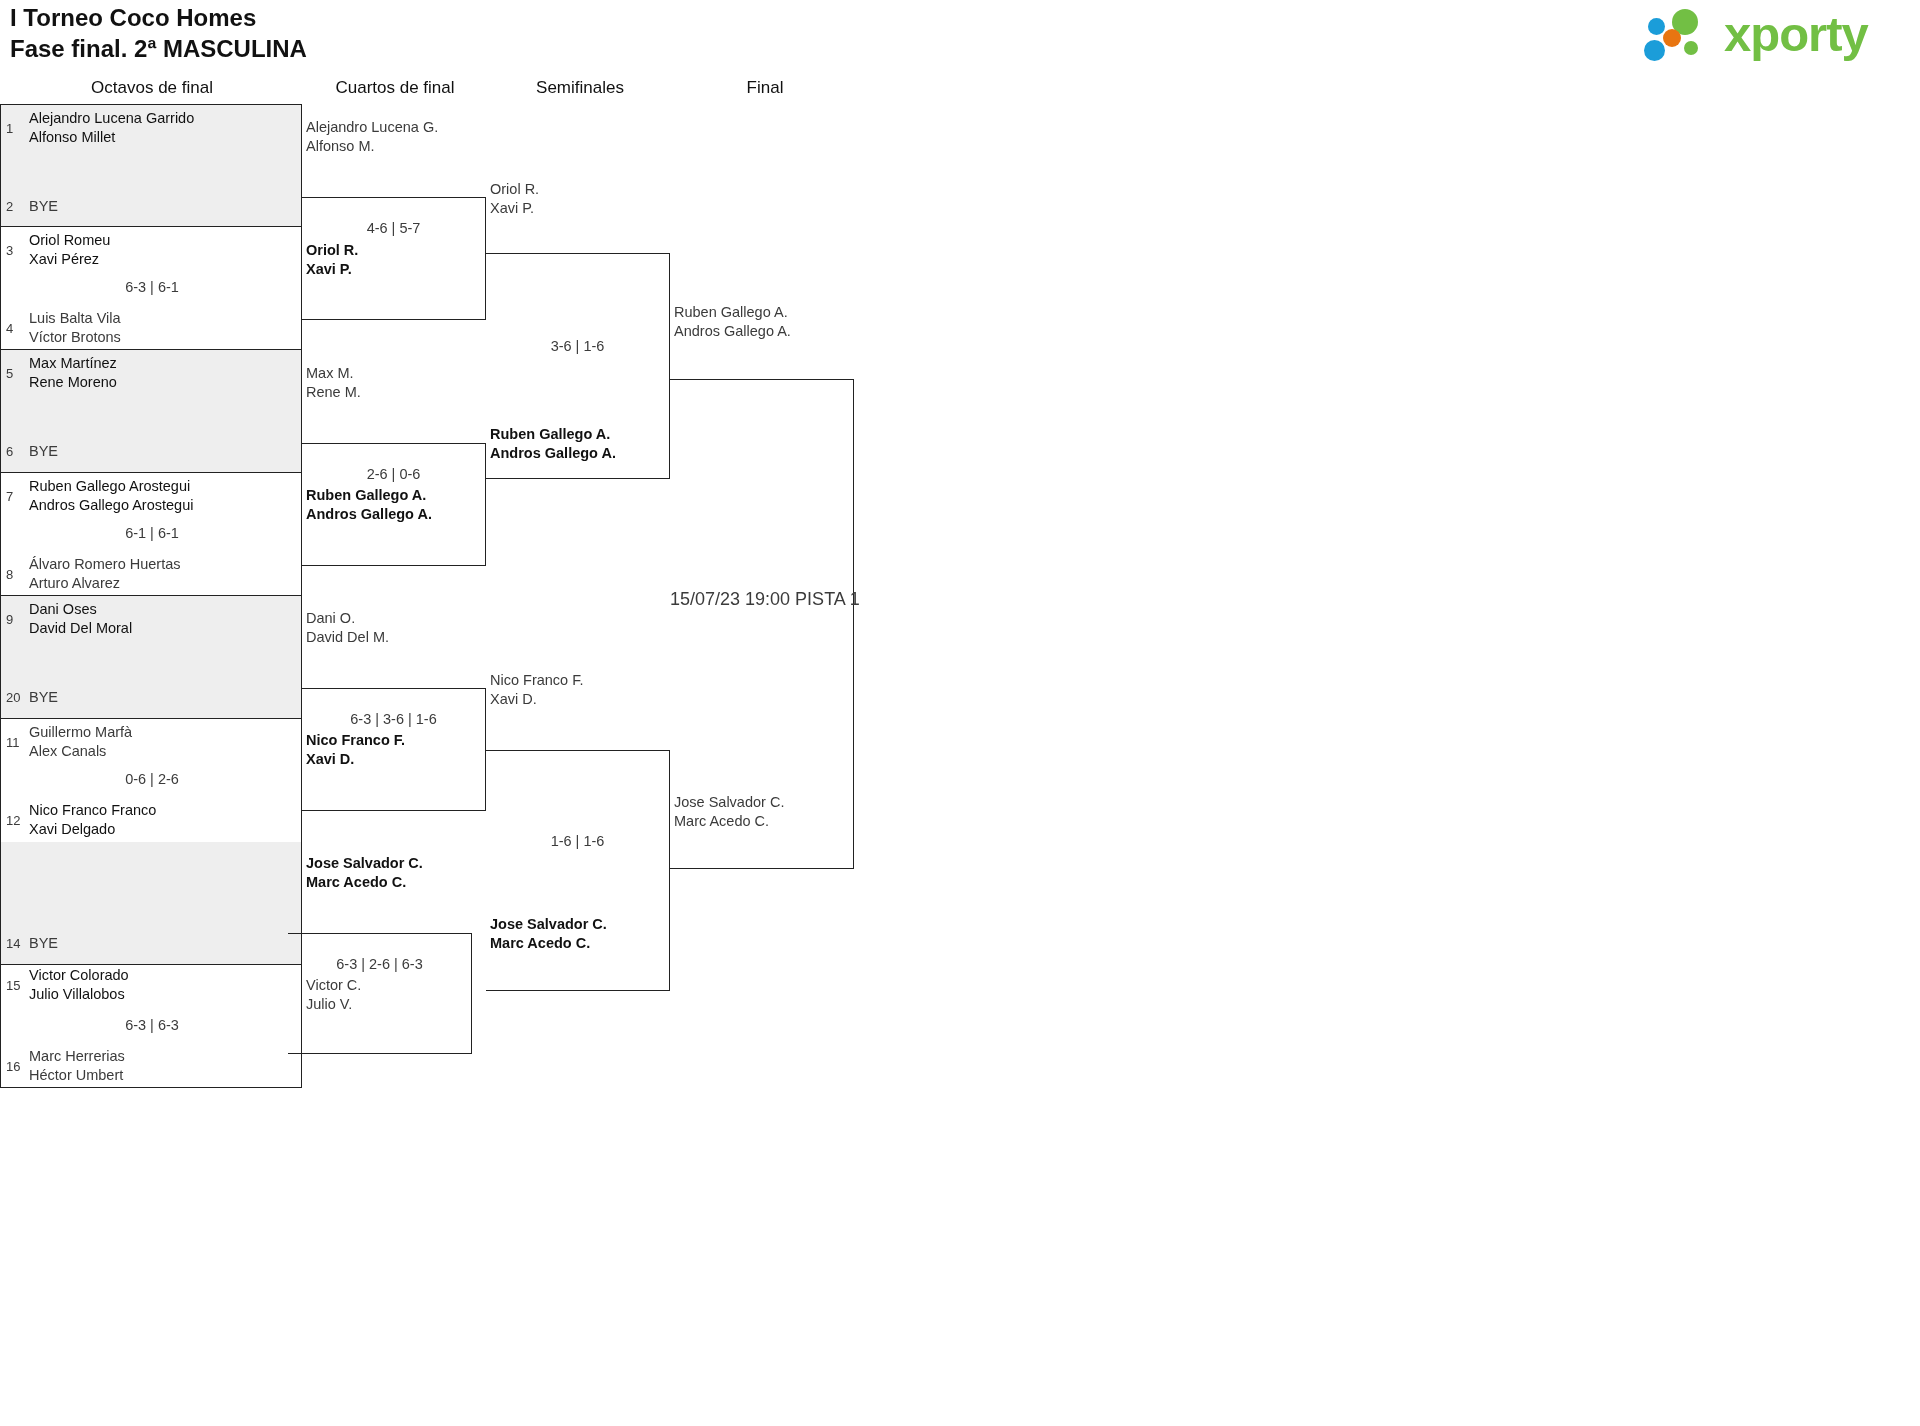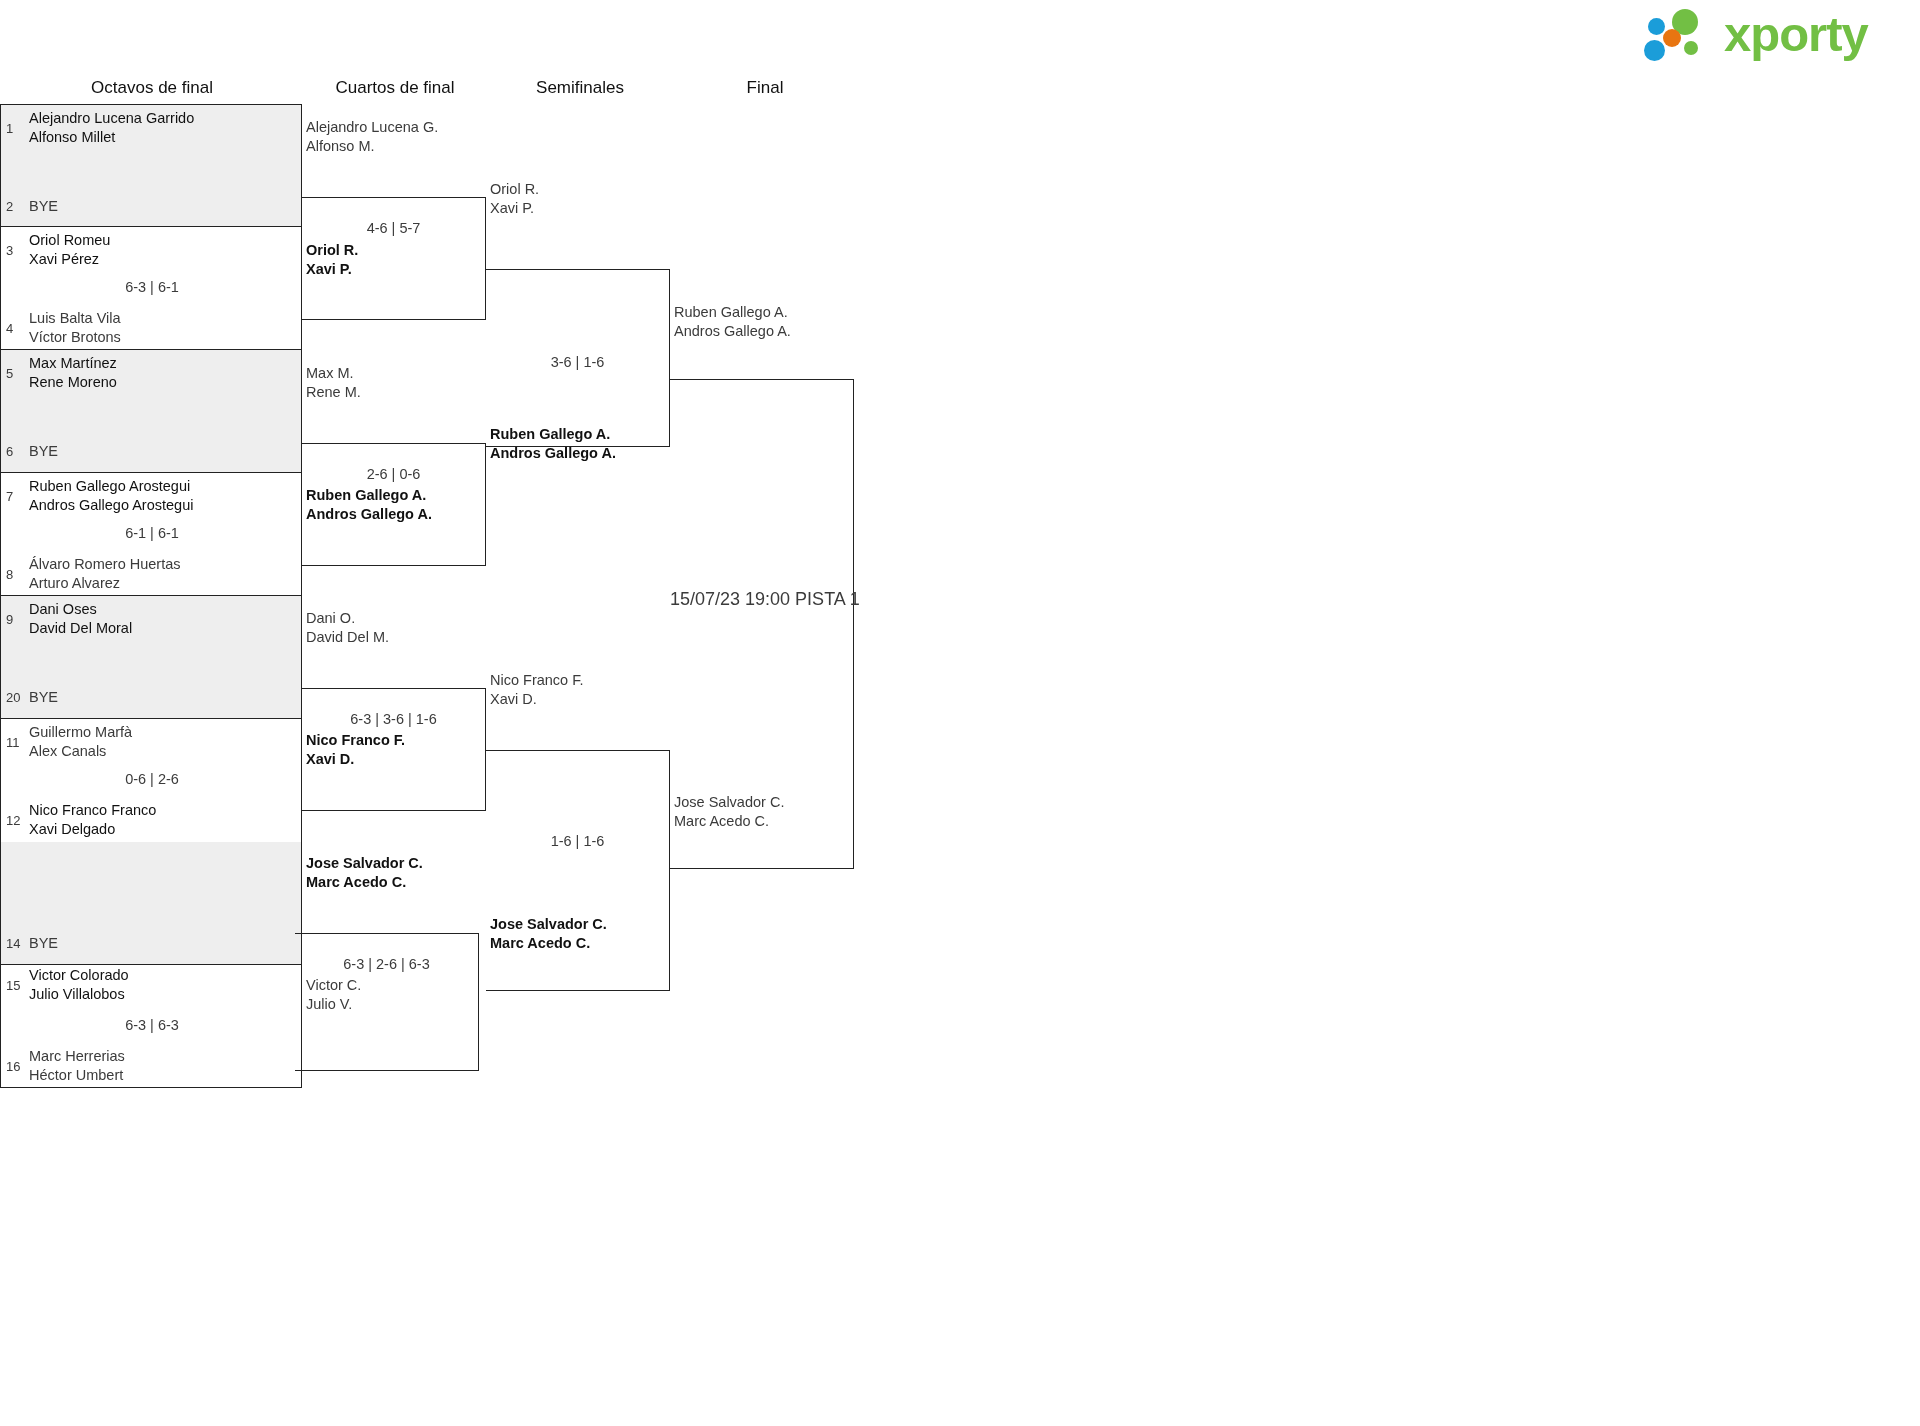--- a/index.html
+++ b/index.html
@@ -154,20 +154,24 @@
     font-size: 18px;
     color: #3b3b3b;
     white-space: nowrap;
     text-align: center;
   }
 </style>
 </head>
 <body>
 
 <div id="header">
+  <div id="title-block">
+    <div class="title-line">I Torneo Coco Homes</div>
+    <div class="title-line">Fase final. 2ª MASCULINA</div>
+  </div>
 
   <div id="logo">
     <div id="logo-dots">
       <span class="dot" style="left:4px;  top:10px; width:17px; height:17px; background:#1b9dd9;"></span>
       <span class="dot" style="left:28px; top:1px;  width:26px; height:26px; background:#72bf44;"></span>
       <span class="dot" style="left:19px; top:21px; width:18px; height:18px; background:#e87511;"></span>
       <span class="dot" style="left:0px;  top:32px; width:21px; height:21px; background:#1b9dd9;"></span>
       <span class="dot" style="left:40px; top:33px; width:14px; height:14px; background:#72bf44;"></span>
     </div>
     <div id="logo-text">xporty</div>
@@ -339,33 +343,33 @@
   </div>
   <div class="rname winner" style="left:306px; top:731px;">
     <span>Nico Franco F.</span><br>
     <span>Xavi D.</span>
   </div>
 
   <div class="rname winner" style="left:306px; top:854px;">
     <span>Jose Salvador C.</span><br>
     <span>Marc Acedo C.</span>
   </div>
-  <div class="rbox" style="left:295px; top:901px; width:184px; height:138px;">
+  <div class="rbox" style="left:288px; top:901px; width:184px; height:121px;">
     <div class="rbox-score" style="top:22px;">6-3 | 2-6 | 6-3</div>
   </div>
   <div class="rname" style="left:306px; top:976px;">
     <span>Victor C.</span><br>
     <span>Julio V.</span>
   </div>
 
   <div class="rname" style="left:490px; top:180px;">
     <span>Oriol R.</span><br>
     <span>Xavi P.</span>
   </div>
-  <div class="rbox" style="left:486px; top:237px; width:184px; height:178px;">
+  <div class="rbox" style="left:486px; top:221px; width:184px; height:226px;">
     <div class="rbox-score" style="top:84px;">3-6 | 1-6</div>
   </div>
   <div class="rname winner" style="left:490px; top:425px;">
     <span>Ruben Gallego A.</span><br>
     <span>Andros Gallego A.</span>
   </div>
 
   <div class="rname" style="left:490px; top:671px;">
     <span>Nico Franco F.</span><br>
     <span>Xavi D.</span>

